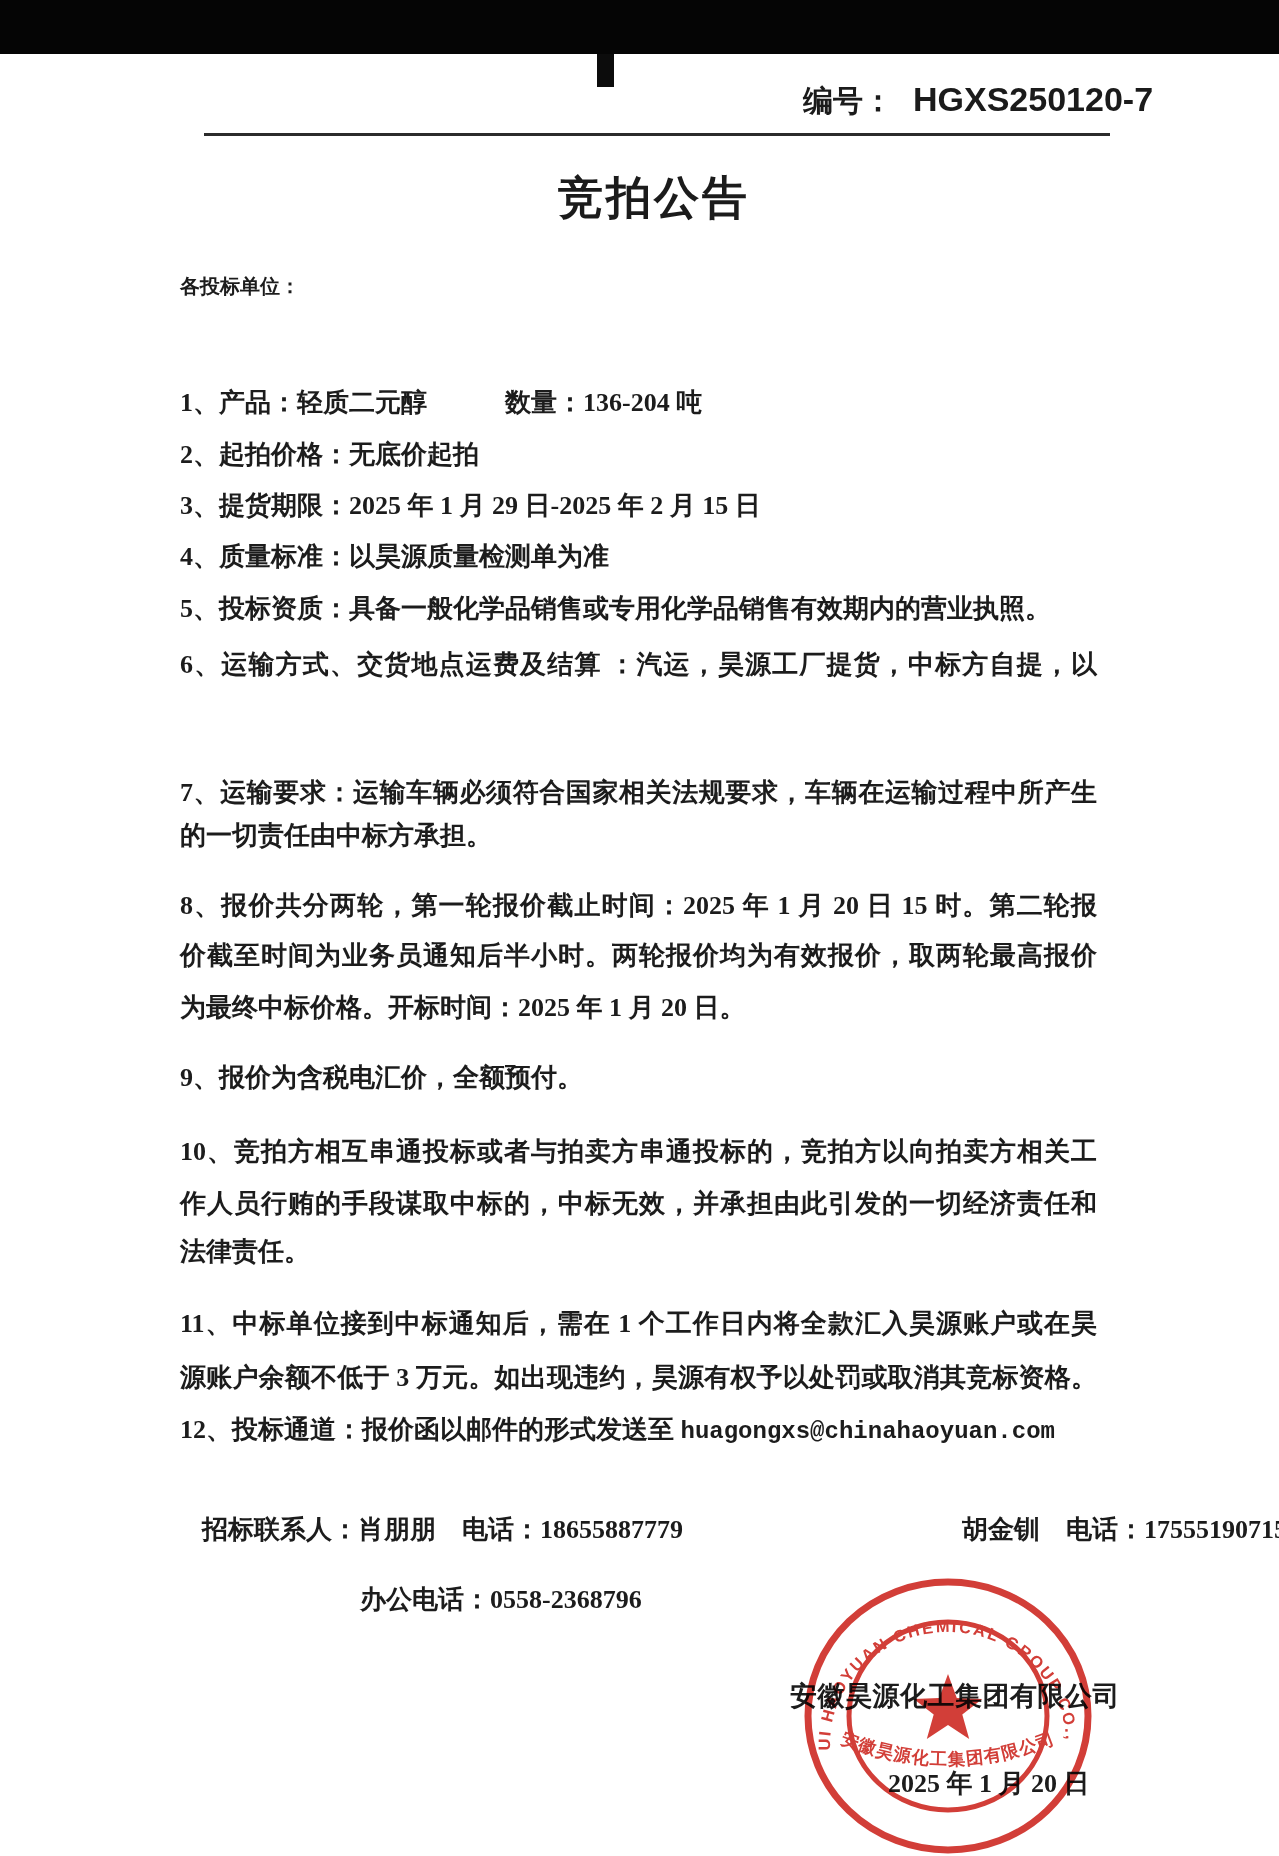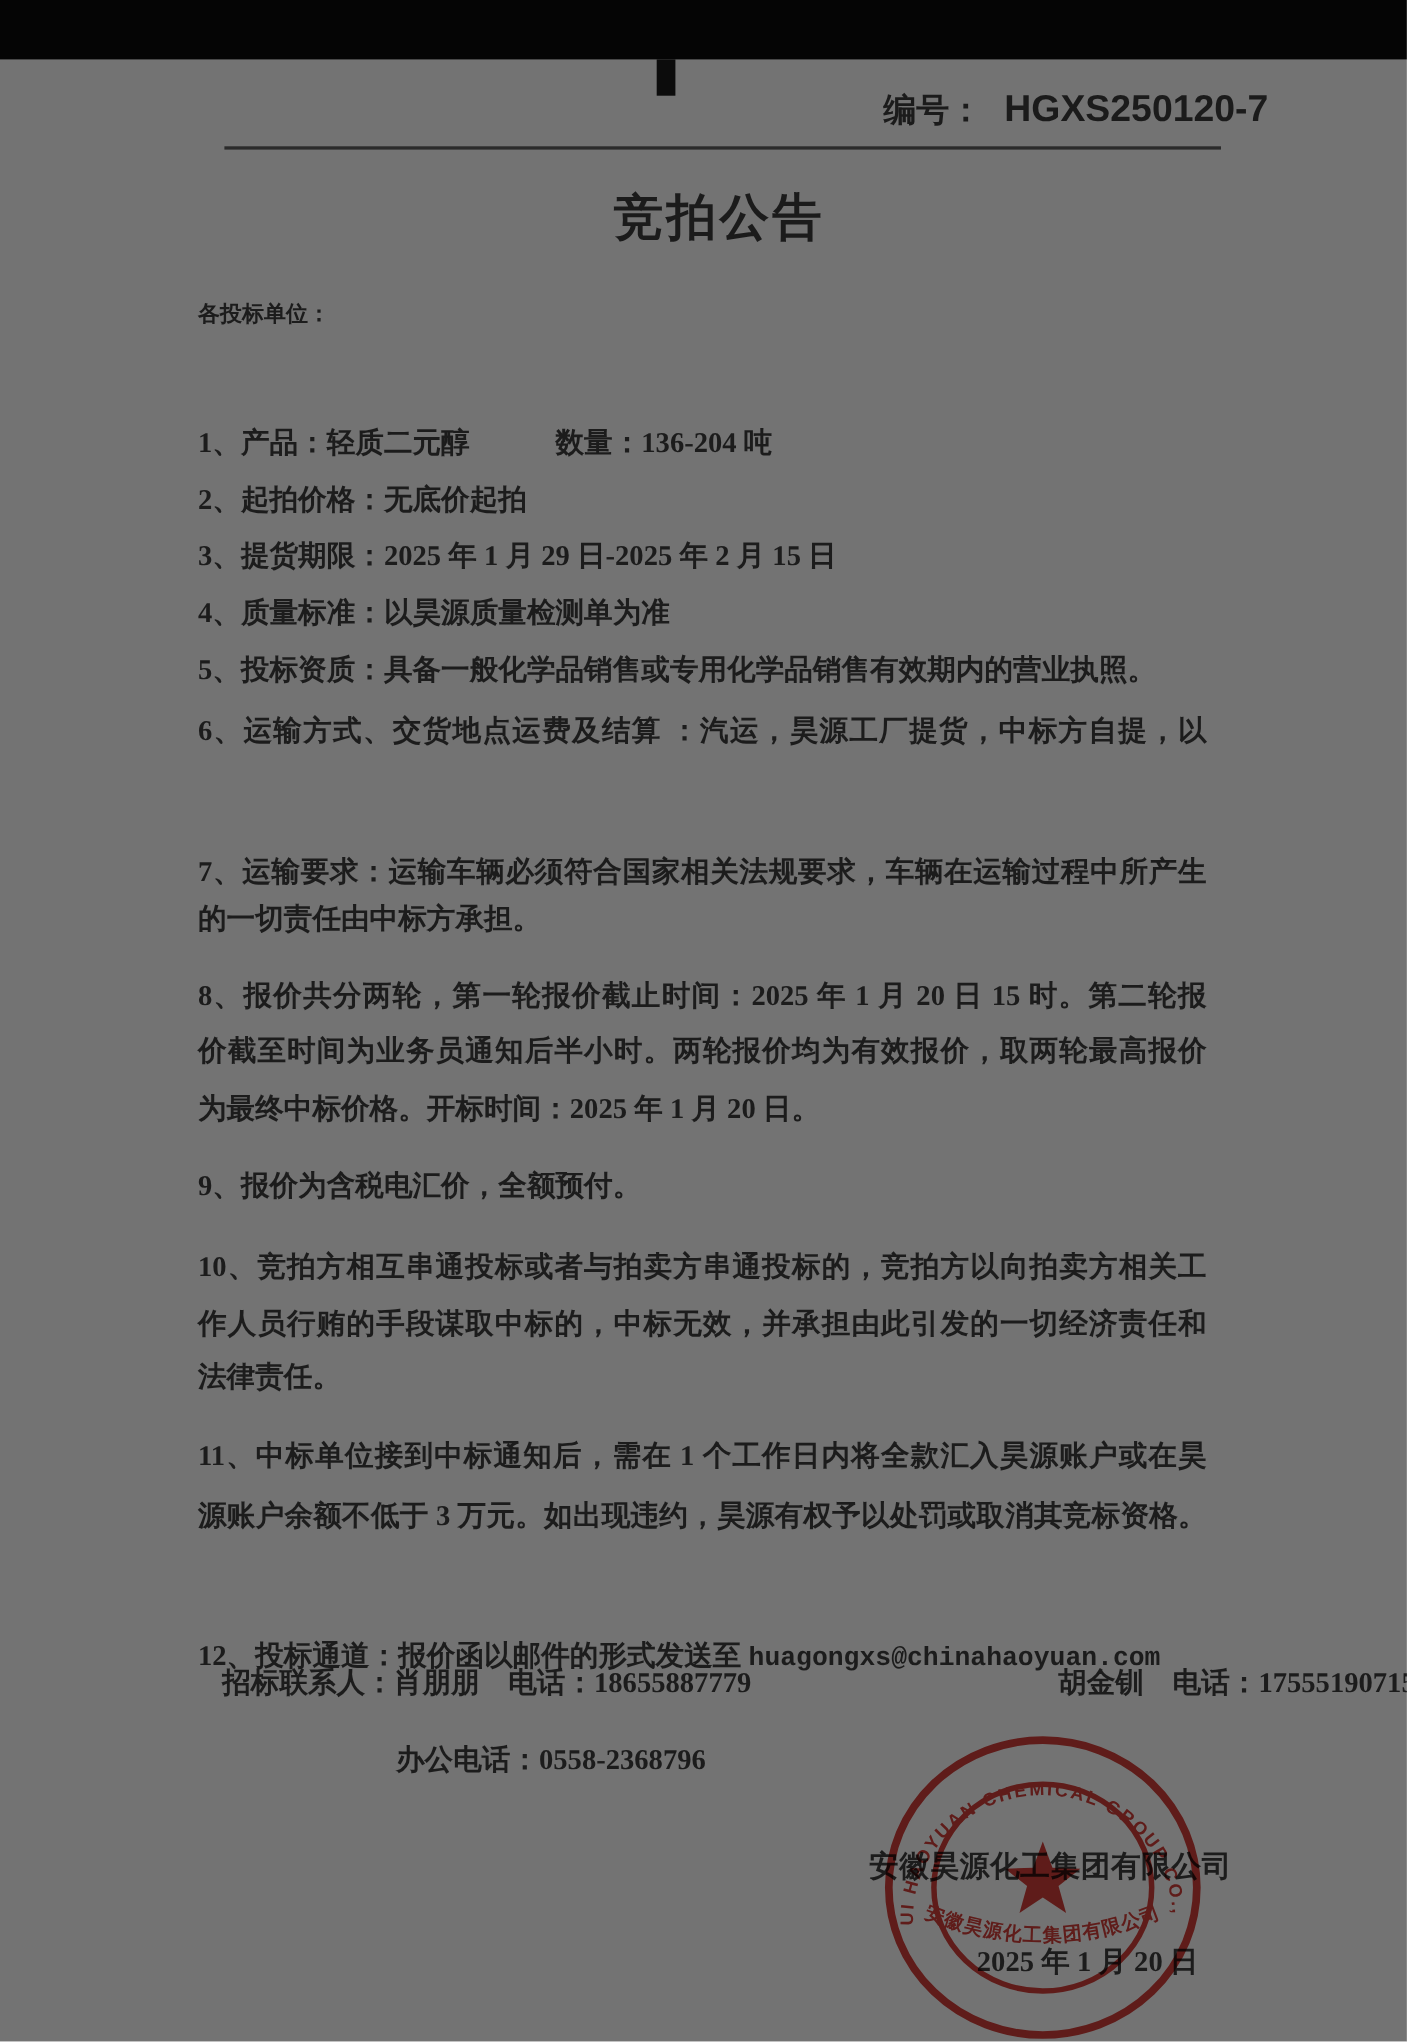--- a/index.html
+++ b/index.html
@@ -1,20 +1,20 @@
 <!DOCTYPE html>
 <html><head>
 <meta charset="utf-8">
 <style>
   html,body{margin:0;padding:0;background:#e9e9e9;}
   .page{
     position:relative;
     width:1279px;height:1856px;
     margin:0 auto;
-    background:#737373;
+    background:#ffffff;
     font-family:"Liberation Serif",serif;
     color:#1b1b1b;
     overflow:hidden;
   }
   .topbar{
     position:absolute;left:0;top:0;width:1279px;height:54px;
     background:#050505;
   }
   .top-notch{
     position:absolute;left:597px;top:54px;width:17px;height:33px;
@@ -91,21 +91,21 @@
   <div class="ln jst" style="top:888px">8、报价共分两轮，第一轮报价截止时间：2025 年 1 月 20 日 15 时。第二轮报</div>
   <div class="ln jst" style="top:938px">价截至时间为业务员通知后半小时。两轮报价均为有效报价，取两轮最高报价</div>
   <div class="ln" style="top:990px">为最终中标价格。开标时间：2025 年 1 月 20 日。</div>
   <div class="ln" style="top:1060px">9、报价为含税电汇价，全额预付。</div>
   <div class="ln jst" style="top:1134px">10、竞拍方相互串通投标或者与拍卖方串通投标的，竞拍方以向拍卖方相关工</div>
   <div class="ln jst" style="top:1186px">作人员行贿的手段谋取中标的，中标无效，并承担由此引发的一切经济责任和</div>
   <div class="ln" style="top:1234px">法律责任。</div>
   <div class="ln jst" style="top:1306px">11、中标单位接到中标通知后，需在 1 个工作日内将全款汇入昊源账户或在昊</div>
   <div class="ln jst" style="top:1360px">源账户余额不低于 3 万元。如出现违约，昊源有权予以处罚或取消其竞标资格。</div>
 
-  <div class="ln channel" style="top:1488px">
+  <div class="ln channel" style="top:1412px">
     <span>12、投标通道：报价函以邮件的形式发送至 </span><span class="email">huagongxs@chinahaoyuan.com</span>
   </div>
 
   <div class="ln" style="top:1512px">
     <span style="padding-left:22px">招标联系人：肖朋朋　电话：18655887779</span>
     <span class="contact-right">胡金钏　电话：17555190715</span>
   </div>
 
   <div class="ln office" style="top:1582px">办公电话：0558-2368796</div>
 

